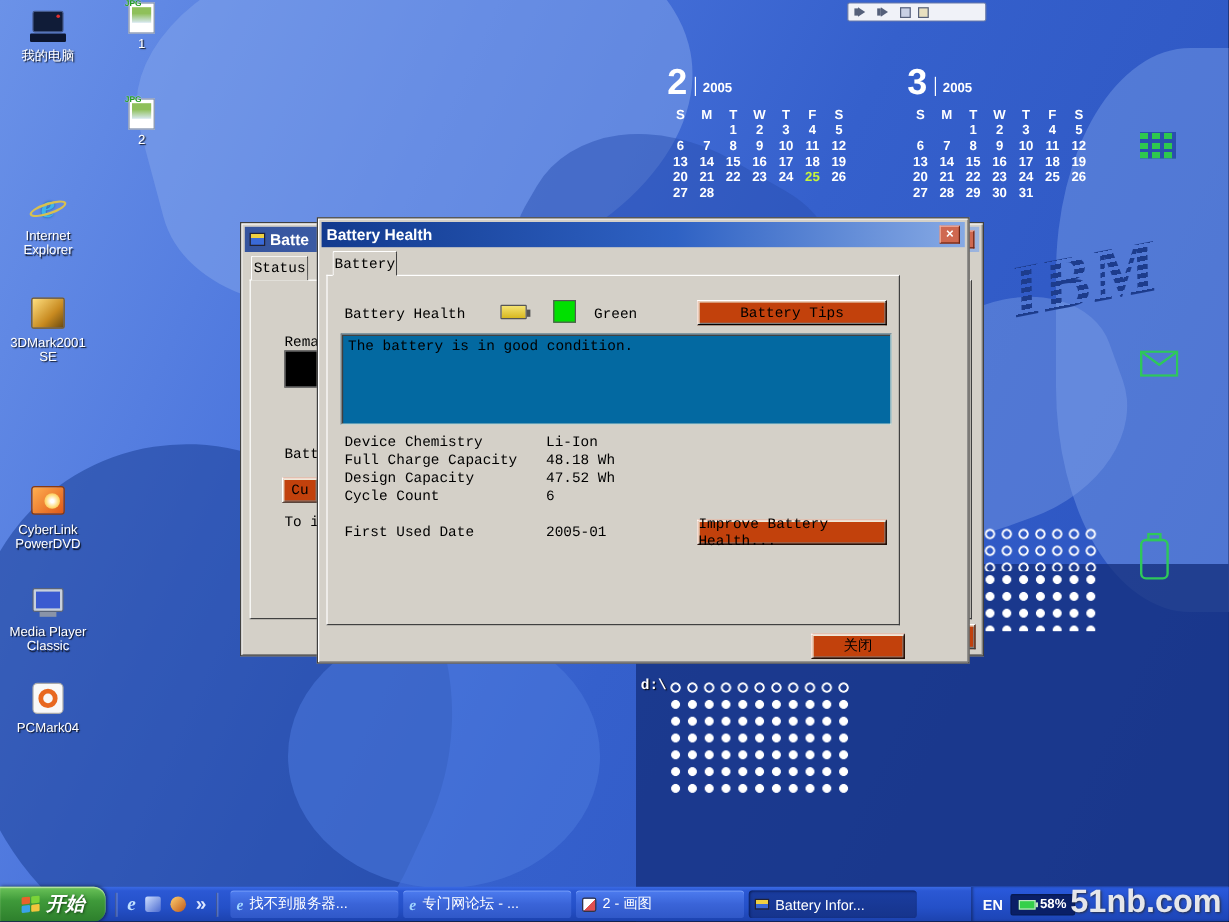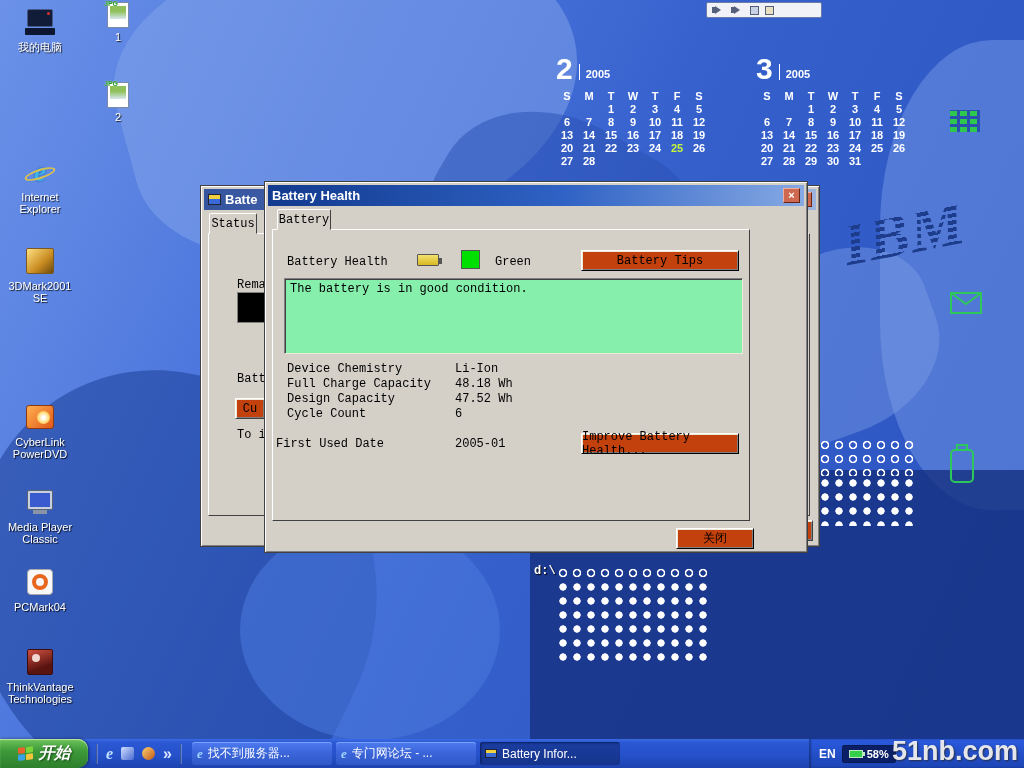--- a/index.html
+++ b/index.html
@@ -49,21 +49,21 @@
           color:#fff; font-size:11px; font-weight:bold; line-height:13px; text-align:center; cursor:pointer; }
   .mono { font-family:"Liberation Mono", monospace; font-size:12px; color:#000; }
   .btn3d { background:#c2410c; border:1px solid; border-color:#fff #404040 #404040 #fff;
            box-shadow: inset 1px 1px 0 #ece9d8, inset -1px -1px 0 #808080;
            font-family:"Liberation Mono", monospace; font-size:12px; color:#000;
            display:flex; align-items:center; justify-content:center; cursor:pointer; }
   .tab { position:absolute; background:#d4d0c8; border:1px solid; border-color:#fff #404040 transparent #fff;
          border-radius:2px 2px 0 0; font-family:"Liberation Mono",monospace; font-size:12px;
          display:flex; align-items:center; justify-content:center; z-index:2; cursor:pointer; }
   .tabpage { position:absolute; background:#d4d0c8; border:1px solid; border-color:#fff #404040 #404040 #fff; }
-  .sunken { background:#86efac; border:1px solid; border-color:#808080 #ece9d8 #ece9d8 #808080;
+  .sunken { background:#0369a1; border:1px solid; border-color:#808080 #ece9d8 #ece9d8 #808080;
             box-shadow: inset 1px 1px 0 #404040; }
   .gauge { background:#000; border:1px solid #808080; }
 
   
   .dots-filled { background-image: radial-gradient(circle, #fff 34%, rgba(255,255,255,0) 40%); background-size:14px 14px; }
   .dots-hollow { background-image: radial-gradient(circle, rgba(255,255,255,0) 24%, #fff 30%, #fff 40%, rgba(255,255,255,0) 46%); background-size:14px 14px; }
   .ibm-logo { position:absolute; left:842px; top:198px; font-family:"Liberation Serif",serif;
               font-weight:900; font-style:italic; font-size:62px; letter-spacing:1px;
               transform:rotate(-11deg); color:transparent;
               background-image:repeating-linear-gradient(0deg,#1d3c8c 0 4px, rgba(0,0,0,0) 4px 7px);
@@ -304,28 +304,20 @@
 
   <div class="dicon" style="top:566px">
     <div class="ic">
       <div style="width:26px;height:26px;background:#f8f8f8;border-radius:4px;border:1px solid #aaa;position:relative">
         <div style="position:absolute;inset:4px;border:4px solid #e86820;border-radius:50%"></div>
       </div>
     </div>
     <span class="lbl">PCMark04</span>
   </div>
 
-  <div class="dicon" style="top:646px">
-    <div class="ic">
-      <div style="width:26px;height:26px;background:linear-gradient(160deg,#d05040,#5a1410 70%);border:1px solid #3a0e0a;border-radius:2px;position:relative">
-        <div style="position:absolute;left:4px;top:4px;width:8px;height:8px;background:#f0d8d0;border-radius:50%"></div>
-      </div>
-    </div>
-    <span class="lbl">ThinkVantage Technologies</span>
-  </div>
 
   <div class="ficon" style="top:2px">
     <div class="page">
       <span class="badge">JPG</span>
       <div class="thumb"></div>
     </div>
     <span class="lbl" style="color:#fff;font-size:11px;text-shadow:1px 1px 1px rgba(0,0,0,.85)">1</span>
   </div>
   <div class="ficon" style="top:82px">
     <div class="page">
@@ -391,21 +383,21 @@
 
     <span class="dlg-label" style="left:22px;top:180px">Device Chemistry</span>
     <span class="dlg-label" style="left:190px;top:180px">Li-Ion</span>
     <span class="dlg-label" style="left:22px;top:195px">Full Charge Capacity</span>
     <span class="dlg-label" style="left:190px;top:195px">48.18 Wh</span>
     <span class="dlg-label" style="left:22px;top:210px">Design Capacity</span>
     <span class="dlg-label" style="left:190px;top:210px">47.52 Wh</span>
     <span class="dlg-label" style="left:22px;top:225px">Cycle Count</span>
     <span class="dlg-label" style="left:190px;top:225px">6</span>
 
-    <span class="dlg-label" style="left:11px;top:255px">First Used Date</span>
+    <span class="dlg-label" style="left:22px;top:255px">First Used Date</span>
     <span class="dlg-label" style="left:190px;top:255px">2005-01</span>
     <div class="btn3d abs" style="left:316px;top:251px;width:158px;height:21px;border-color:#fff #000 #000 #fff">
       <span>Improve Battery Health...</span>
     </div>
 
     <div class="btn3d abs" style="left:411px;top:346px;width:78px;height:21px;border-color:#fff #000 #000 #fff">
       <span>关闭</span>
     </div>
   </div>
 
@@ -430,20 +422,24 @@
     </div>
 
     <div class="task">
       <span style="font:bold italic 13px 'Liberation Serif',serif;color:#9fd4ff">e</span>
       <span class="tl">找不到服务器...</span>
     </div>
     <div class="task">
       <span style="font:bold italic 13px 'Liberation Serif',serif;color:#9fd4ff">e</span>
       <span class="tl">专门网论坛 - ...</span>
     </div>
+    <div class="task">
+      <span style="width:12px;height:12px;background:linear-gradient(135deg,#fff 50%,#e05050 50%);border:1px solid #334;border-radius:2px"></span>
+      <span class="tl">2 - 画图</span>
+    </div>
     <div class="task active">
       <span style="width:12px;height:9px;background:linear-gradient(#f0d040 45%,#3a6ad8 45%);border:1px solid #223"></span>
       <span class="tl">Battery Infor...</span>
     </div>
 
     <div class="tray">
       <span class="en">EN</span>
       <span class="batt-pill">
         <span class="batt-glyph"></span>
         <span class="pct">58%</span>

